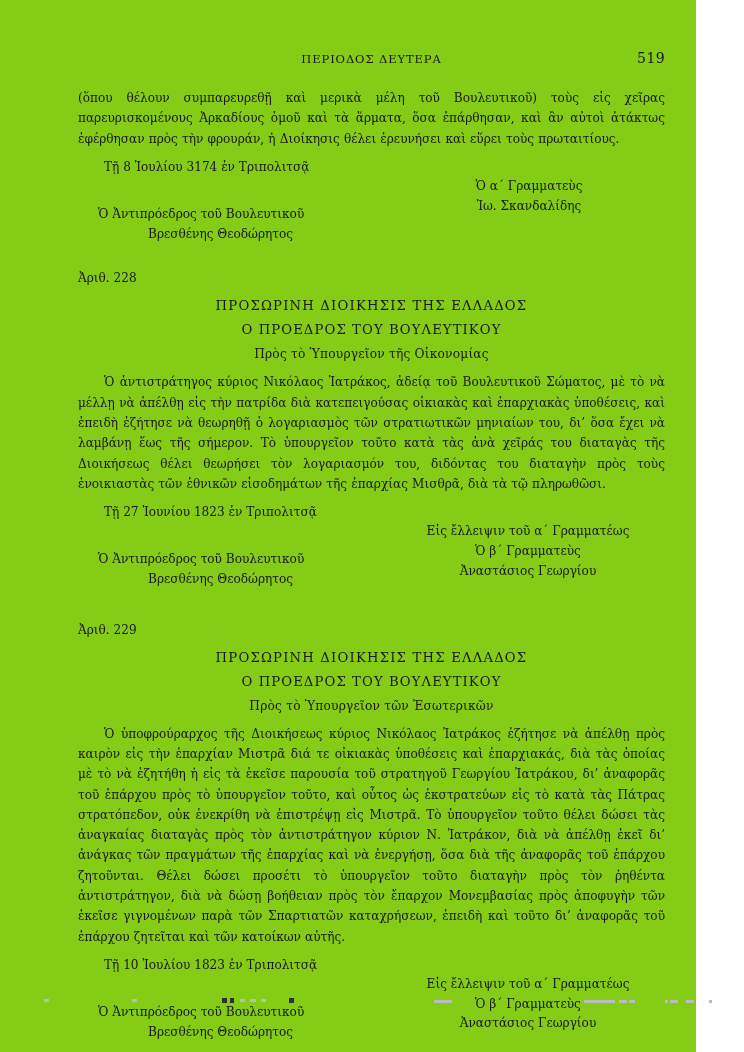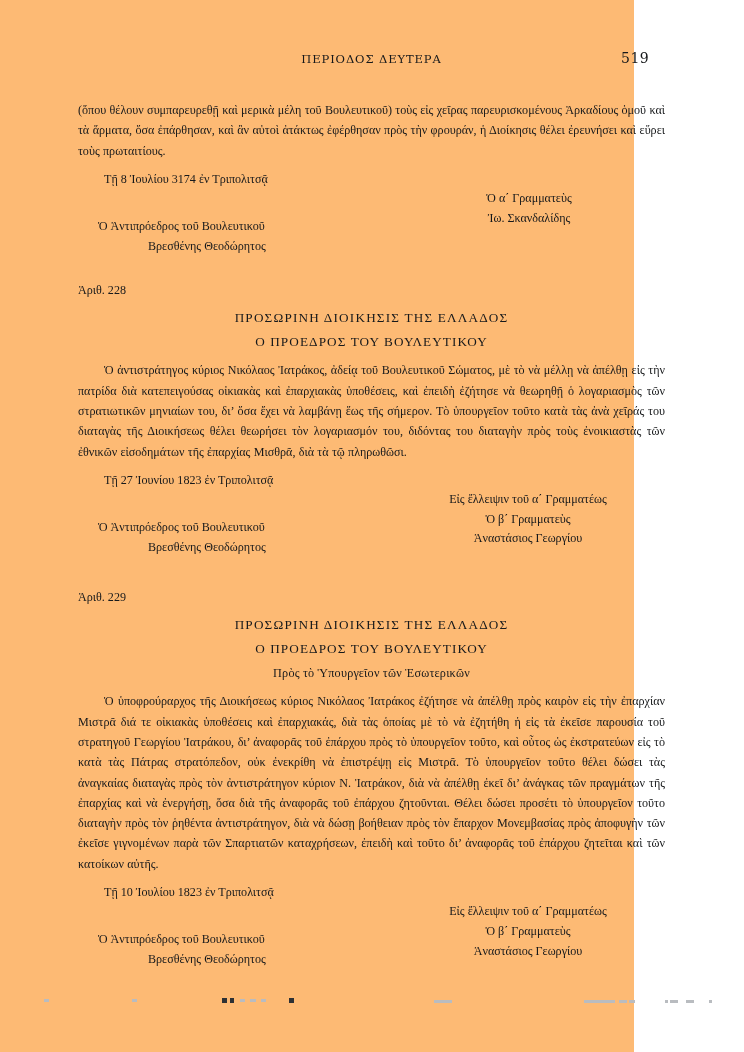--- a/index.html
+++ b/index.html
@@ -13,23 +13,23 @@
     height: 1052px;
     position: relative;
     overflow: hidden;
     font-family: "DejaVu Serif", "Liberation Serif", serif;
     color: #1a1a1a;
   }
 
   .page {
     position: absolute;
     top: 0; left: 0;
-    width: 634px;
+    width: 696px;
     height: 1052px;
-    background: #fdba74;
+    background: #84cc16;
   }
 
   
   .running-head {
     position: absolute;
     top: 52px;
     left: 78px;
     width: 587px;
     height: 18px;
   }
@@ -38,34 +38,33 @@
     left: 0;
     width: 100%;
     text-align: center;
     font-size: 11.5px;
     letter-spacing: 0.9px;
     font-family: "DejaVu Serif", "Liberation Serif", serif;
     color: #16181a;
   }
   .running-head .page-number {
     position: absolute;
-    right: 16px;
+    right: 0;
     top: -2px;
     font-size: 14px;
     letter-spacing: 0.4px;
     color: #16181a;
   }
 
   
   .body-col {
     position: absolute;
-    top: 100px;
+    top: 88px;
     left: 78px;
     width: 587px;
-    font-family: Liberation Serif, serif;
   }
 
   p.para {
     margin: 0 0 0 0;
     font-size: 12.1px;
     line-height: 20.3px;
     text-align: justify;
     text-justify: inter-word;
     color: #17191b;
     word-spacing: 0.3px;
@@ -190,20 +189,21 @@
 
     <div class="sp-24"></div>
 
     <div class="act-number">Ἀριθ. 228</div>
 
     <div class="sp-6"></div>
 
     <div class="act-head">
       <span class="title-main">ΠΡΟΣΩΡΙΝΗ ΔΙΟΙΚΗΣΙΣ ΤΗΣ ΕΛΛΑΔΟΣ</span>
       <span class="title-sub">Ο ΠΡΟΕΔΡΟΣ ΤΟΥ ΒΟΥΛΕΥΤΙΚΟΥ</span>
+      <span class="addressee">Πρὸς τὸ Ὑπουργεῖον τῆς Οἰκονομίας</span>
     </div>
 
     <div class="sp-6"></div>
 
     <p class="para indent">Ὁ ἀντιστράτηγος κύριος Νικόλαος Ἰατράκος, ἀδείᾳ τοῦ Βουλευτικοῦ Σώματος, μὲ τὸ νὰ μέλλῃ νὰ ἀπέλθῃ εἰς τὴν πατρίδα διὰ κατεπειγούσας οἰκιακὰς καὶ ἐπαρχιακὰς ὑποθέσεις, καὶ ἐπειδὴ ἐζήτησε νὰ θεωρηθῇ ὁ λογαριασμὸς τῶν στρατιωτικῶν μηνιαίων του, δι’ ὅσα ἔχει νὰ λαμβάνῃ ἕως τῆς σήμερον. Τὸ ὑπουργεῖον τοῦτο κατὰ τὰς ἀνὰ χεῖράς του διαταγὰς τῆς Διοικήσεως θέλει θεωρήσει τὸν λογαριασμόν του, διδόντας του διαταγὴν πρὸς τοὺς ἐνοικιαστὰς τῶν ἐθνικῶν εἰσοδημάτων τῆς ἐπαρχίας Μισθρᾶ, διὰ τὰ τῷ πληρωθῶσι.</p>
 
     <div class="sp-8"></div>
 
     <div class="dateline">Τῇ 27 Ἰουνίου 1823 ἐν Τριπολιτσᾷ</div>
 

